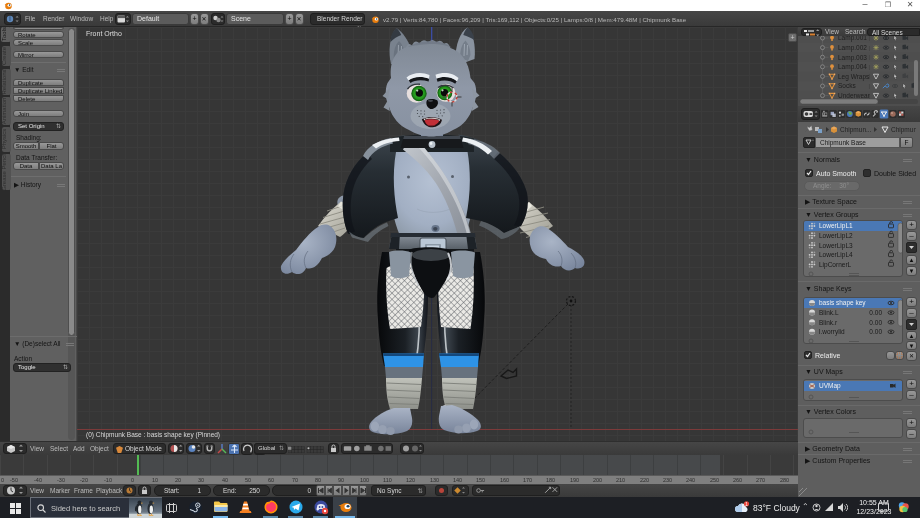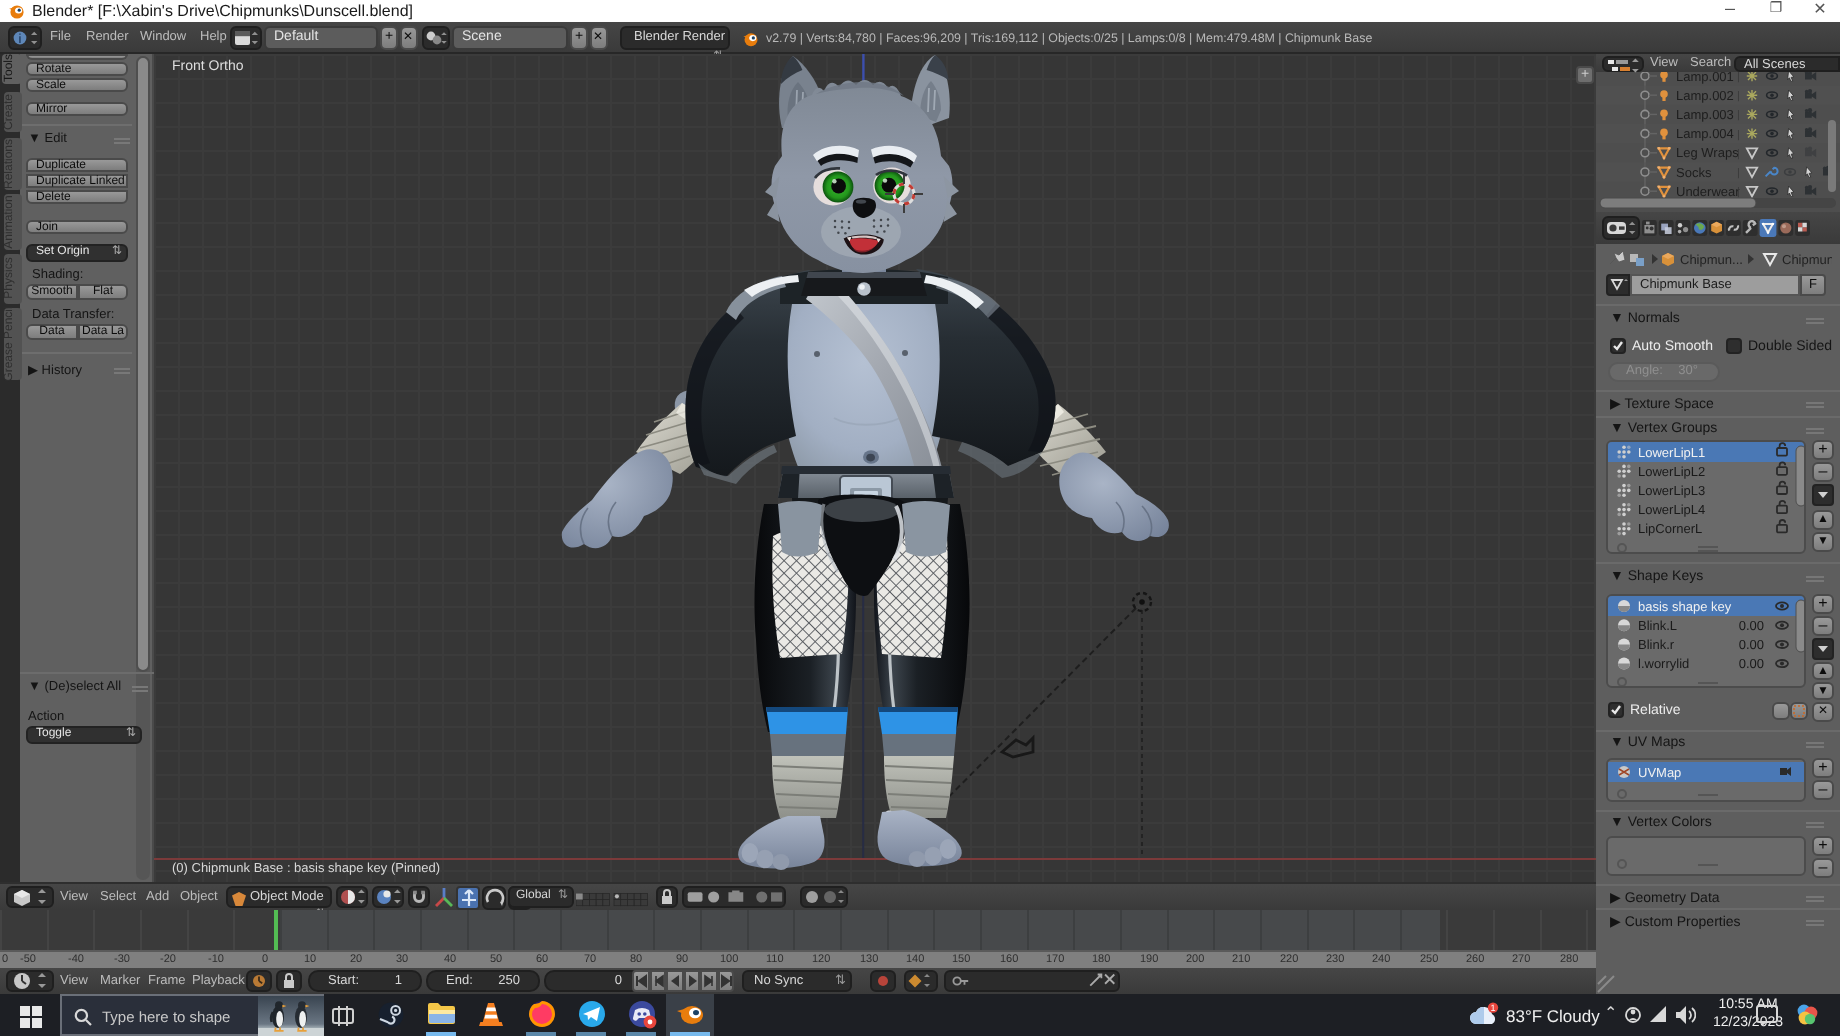--- a/index.html
+++ b/index.html
@@ -16,21 +16,20 @@
 </head>
 <body>
 
 <div class="a" style="left:0;top:0;width:920px;height:11px;background:#ffffff;">
   <svg class="a" style="left:4px;top:1px" width="9" height="9" viewBox="0 0 9 9">
       <circle cx="4.5" cy="5" r="3.3" fill="#e87d0d"></circle>
       <ellipse cx="5.3" cy="4.2" rx="1.8" ry="1.5" fill="#fff"></ellipse>
       <circle cx="5.6" cy="4.1" r="0.8" fill="#1b4266"></circle>
       <path d="M0.6 3.4 L4.2 2.4 L3 4.4 Z" fill="#e87d0d"></path>
     </svg>
-  <div class="a" style="left:16px;top:0;font-size:8px;line-height:11px;color:#1a1a1a;">Blender* [F:\Xabin's Drive\Chipmunks\Dunscell.blend]</div>
   <div class="a" style="left:855px;top:0;width:20px;height:11px;color:#555;font-size:9px;text-align:center;line-height:9px;">–</div>
   <div class="a" style="left:878px;top:0;width:20px;height:11px;color:#555;font-size:7px;text-align:center;line-height:10px;">❐</div>
   <div class="a" style="left:900px;top:0;width:20px;height:11px;color:#555;font-size:8px;text-align:center;line-height:10px;">✕</div>
 </div>
 
 <div class="a hdr" style="left:0;top:11px;width:920px;height:16px;border-bottom:1px solid #272727;">
   <div class="a fld" style="left:4px;top:2px;width:17px;height:12px;">
       <svg width="15" height="10" viewBox="0 0 15 10">
         <circle cx="5" cy="5" r="3.2" fill="#5e87b8"></circle>
         <text x="5" y="7.4" font-size="6.5" fill="#122a4a" text-anchor="middle" font-family="Liberation Sans">i</text>
@@ -1003,21 +1002,21 @@
       <rect x="0" y="0" width="5" height="5"></rect>
       <rect x="6" y="0" width="5" height="5"></rect>
       <rect x="0" y="6" width="5" height="5"></rect>
       <rect x="6" y="6" width="5" height="5"></rect>
     </svg>
   <div class="a" style="left:30px;top:0;width:132px;height:21px;background:#2a2f3a;border:1px solid #6a6f78;">
     <svg class="a" style="left:6px;top:6px;" width="9" height="9" viewBox="0 0 9 9">
         <circle cx="3.7" cy="3.7" r="2.8" fill="none" stroke="#d8d8d8" stroke-width="1.1"></circle>
         <path d="M6 6 L8.5 8.5" stroke="#d8d8d8" stroke-width="1.1"></path>
       </svg>
-    <div class="a" style="left:20px;top:6px;font-size:7.5px;color:#c8c8c8;white-space:nowrap;">Type here to shape</div>
+    <div class="a" style="left:20px;top:6px;font-size:7.5px;color:#c8c8c8;white-space:nowrap;">Sided here to search</div>
     <div class="a" style="left:98px;top:0;width:33px;height:20px;background:linear-gradient(#394450,#6a7683 70%,#b8c3c7 85%);overflow:hidden;">
       <svg width="33" height="20" viewBox="0 0 33 20">
         <rect x="0" y="16" width="33" height="4" fill="#cdd4d6"></rect>
         <g>
             <ellipse cx="10" cy="10.5" rx="3" ry="5.5" fill="#20262c"></ellipse>
             <ellipse cx="10.8" cy="11.5" rx="1.7" ry="4" fill="#eef0f0"></ellipse>
             <circle cx="10.5" cy="4.6" r="2" fill="#20262c"></circle>
             <path d="M12.2 4.4 l2 0.6 -2 0.8 z" fill="#e8a03a"></path>
             <path d="M8.8 15.8 l-0.2 1.6 2 0 M11 15.8 l0 1.6 1.8 0" stroke="#e8a03a" stroke-width="0.9" fill="none"></path>
             <path d="M7.4 8 q-1.4 2.5 -0.6 5" stroke="#20262c" stroke-width="1.2" fill="none"></path>

